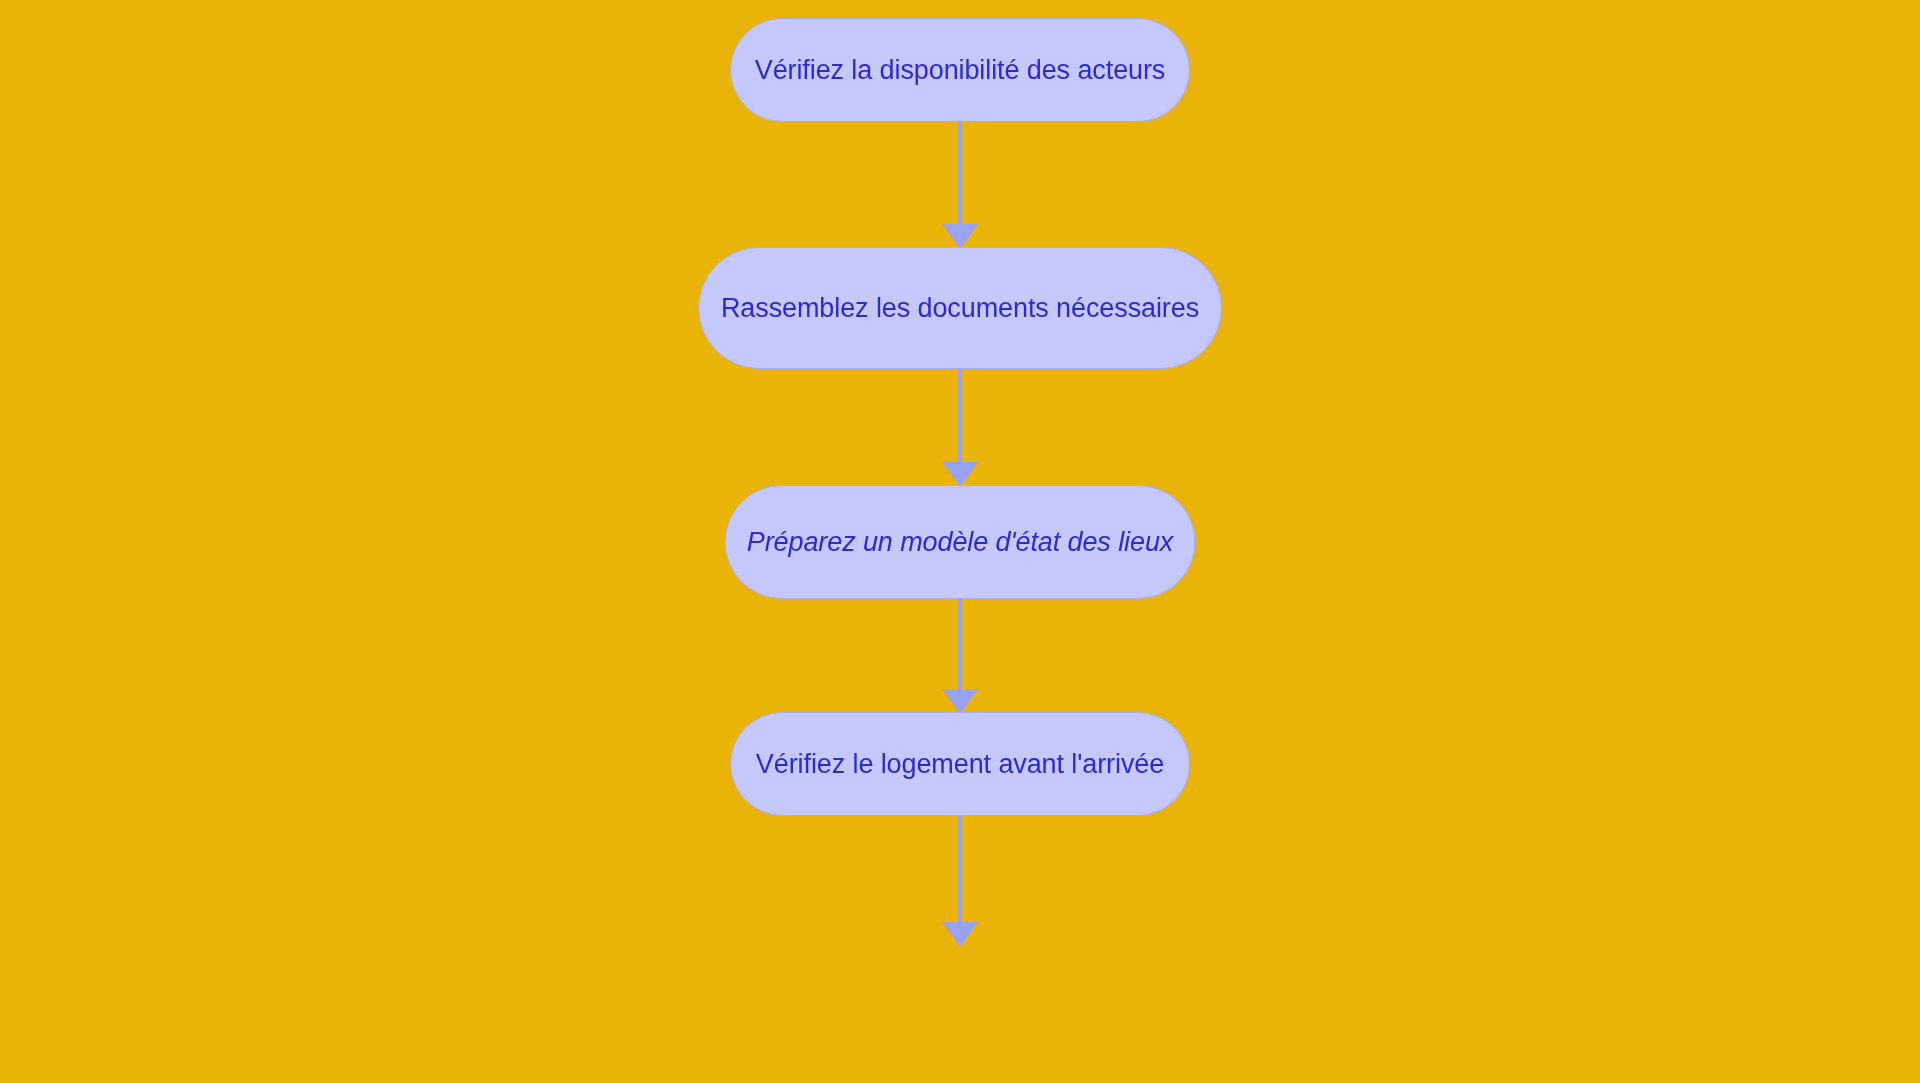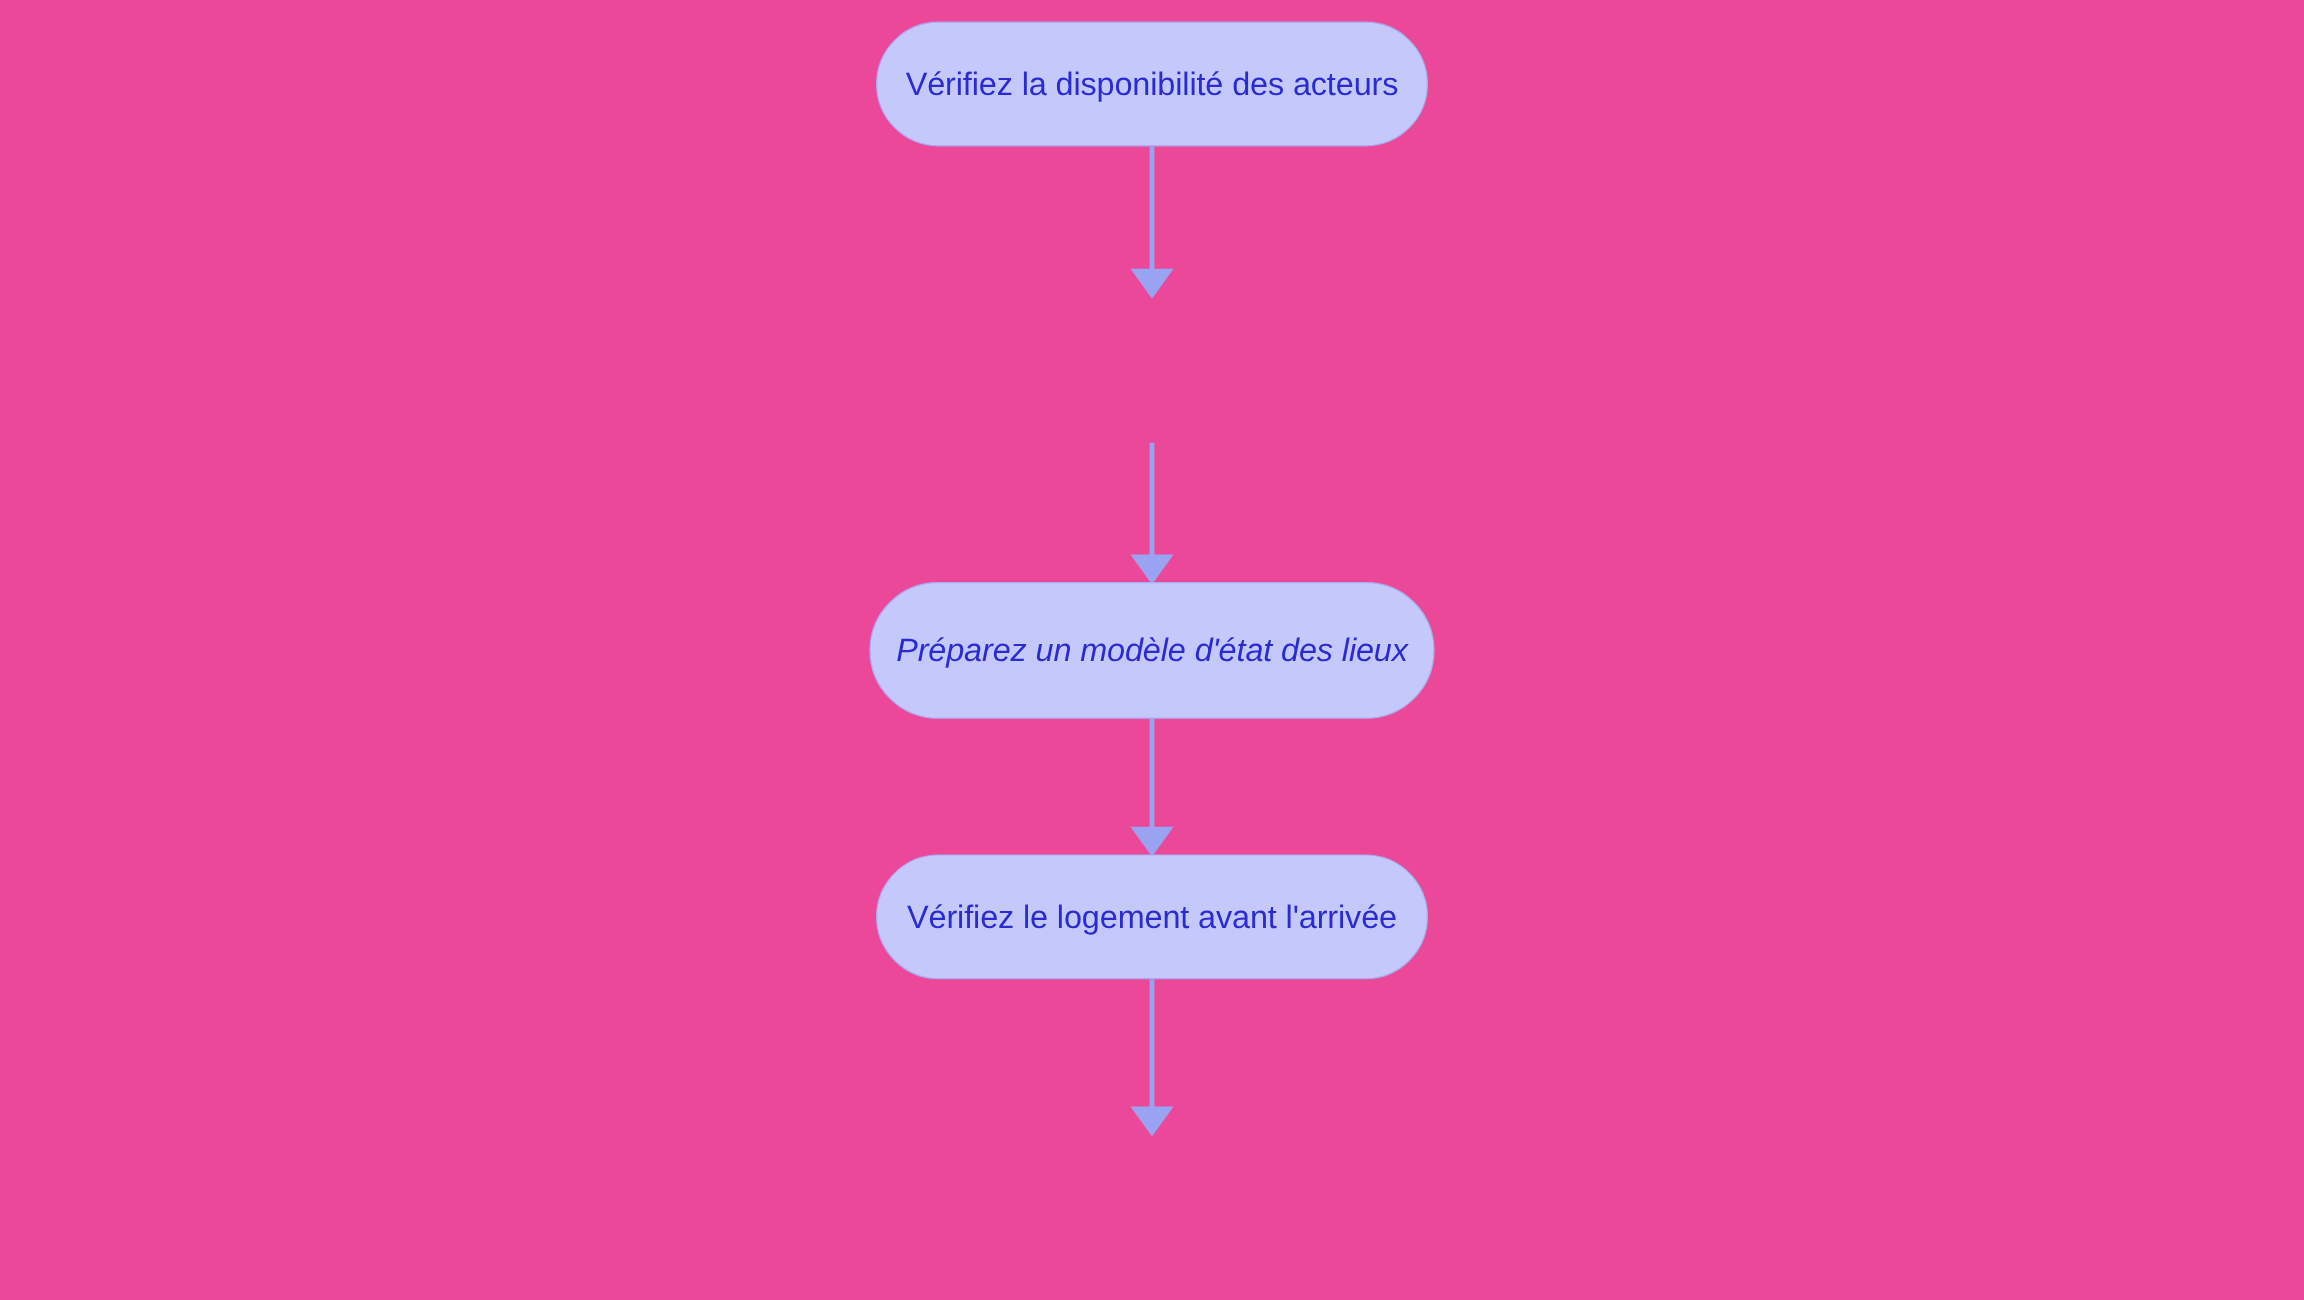--- a/index.html
+++ b/index.html
@@ -71,21 +71,21 @@
   
   #node-0 { top: 18px;  width: 460px; height: 104px; }
   #node-1 { top: 247px; width: 524px; height: 122px; }
   #node-2 { top: 485px; width: 471px; height: 114px; font-style: italic; }
   #node-3 { top: 712px; width: 460px; height: 104px; }
   #node-4 { top: 945px; width: 419px; height: 117px; }
 </style>
 </head>
 <body style="background: rgb(255, 255, 255);">
 
-<div id="flow-canvas" style="background: #ec4899;">
+<div id="flow-canvas" style="background: #eab308;">
 
   <svg id="connector-layer" viewBox="0 0 1920 1083" width="1920" height="1083" xmlns="http://www.w3.org/2000/svg" aria-hidden="true">
 
     <g>
       <line x1="960" y1="122" x2="960" y2="226" stroke="#9aa2f2" stroke-width="4"></line>
       <polygon points="942,224 978,224 960,249" fill="#9aa2f2"></polygon>
     </g>
 
     <g>
       <line x1="960" y1="369" x2="960" y2="464" stroke="#9aa2f2" stroke-width="4"></line>
@@ -102,20 +102,23 @@
       <polygon points="942,922 978,922 960,947" fill="#9aa2f2"></polygon>
     </g>
   </svg>
 
   <div id="node-layer">
 
     <div class="flow-node" id="node-0" style="background: rgb(197, 200, 250); border-color: rgb(168, 173, 242);">
       <span class="flow-node-label" style="color: rgb(43, 43, 212);">Vérifiez la disponibilité des acteurs</span>
     </div>
 
+    <div class="flow-node" id="node-1" style="background: rgb(197, 200, 250); border-color: rgb(168, 173, 242);">
+      <span class="flow-node-label" style="color: rgb(43, 43, 212);">Rassemblez les documents nécessaires</span>
+    </div>
 
     <div class="flow-node" id="node-2" style="background: rgb(197, 200, 250); border-color: rgb(168, 173, 242);">
       <span class="flow-node-label" style="color: rgb(43, 43, 212);">Préparez un modèle d'état des lieux</span>
     </div>
 
     <div class="flow-node" id="node-3" style="background: rgb(197, 200, 250); border-color: rgb(168, 173, 242);">
       <span class="flow-node-label" style="color: rgb(43, 43, 212); text-align: center;">Vérifiez le logement avant l'arrivée</span>
     </div>
 
 

